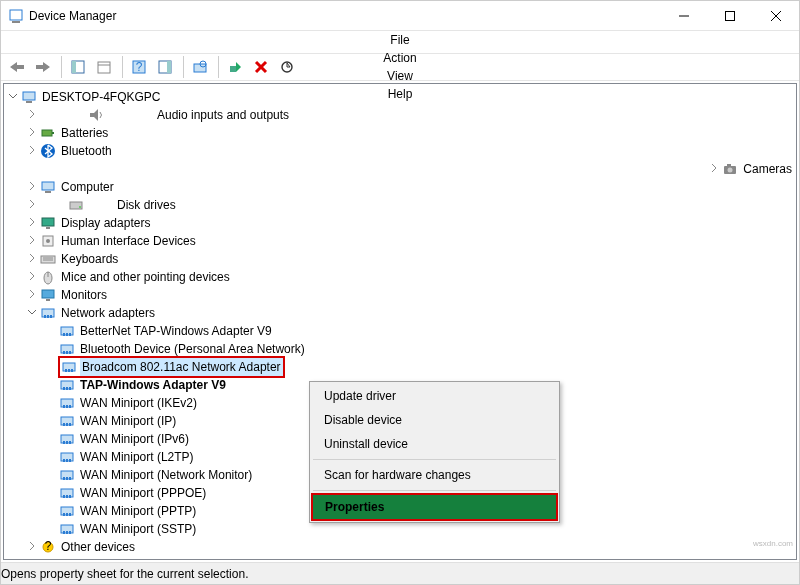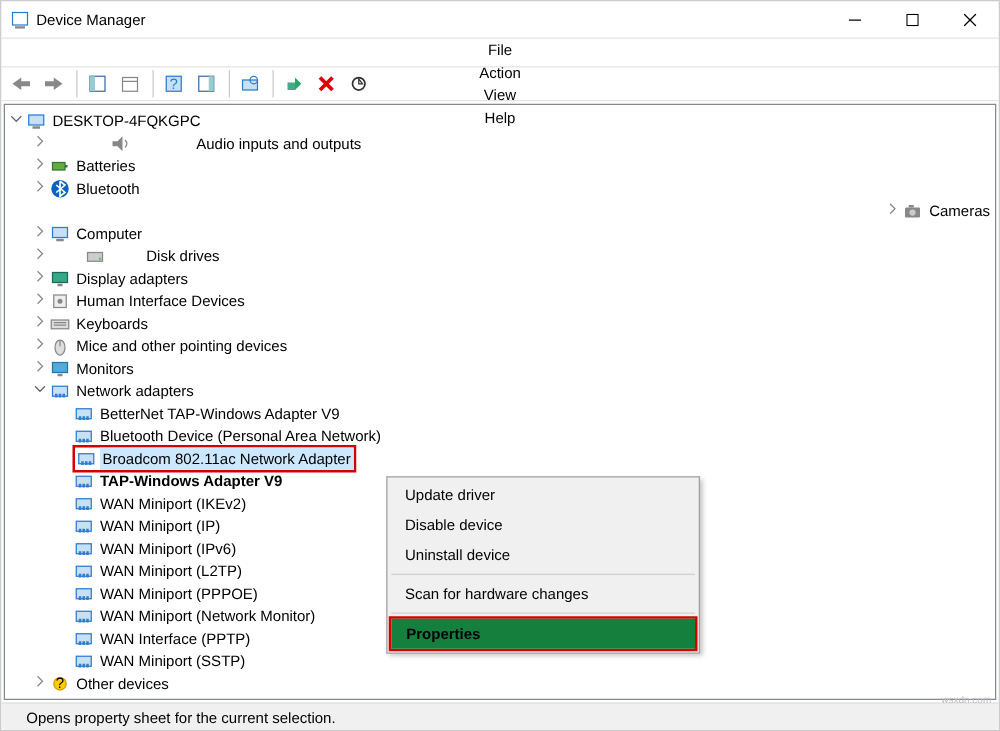--- a/index.html
+++ b/index.html
@@ -26,22 +26,22 @@
 .label { padding:0 2px; }
 .sel { background:#cce8ff; }
 .hl-red { border:2px solid #d40000; padding:0; }
 
 .ctxmenu { position:absolute; left:308px; top:380px; width:251px; background:#f0f0f0; border:1px solid #a0a0a0; box-shadow:2px 2px 4px rgba(0,0,0,0.25); padding:2px; z-index:10; }
 .ctxmenu .ci { padding:5px 12px; font-size:12px; }
 .ctxmenu .csep { height:1px; background:#d0d0d0; margin:3px 1px; }
 .ctxmenu .ci.sel { background:#15803d; font-weight:bold; }
 .ctxmenu .hl-red-m { border:2px solid #d40000; margin:-1px; }
 
-.status { position:absolute; left:0; right:0; bottom:0; height:22px; line-height:22px; padding:0 20px; background:#f0f0f0; font-size:12px; border-top:1px solid #e0e0e0; }
-.watermark { position:absolute; right:6px; bottom:20px; font-size:8px; color:#bbb; }
+.status { position:absolute; left:0; right:0; bottom:0; height:22px; line-height:22px; padding:0 0; background:#f0f0f0; font-size:12px; border-top:1px solid #e0e0e0; }
+.watermark { position:absolute; right:6px; bottom:36px; font-size:8px; color:#bbb; }
 
 ::-webkit-scrollbar { width:17px; }
 ::-webkit-scrollbar-track { background:#f0f0f0; }
 ::-webkit-scrollbar-thumb { background:#c0c0c0; }
 </style>
 </head>
 <body>
 
 <div class="titlebar">
   <span class="ti">
@@ -405,45 +405,45 @@
         <div class="node" style="padding-left: 38px;">
           <span class="tog"></span>
           <span class="icon">
             <svg width="16" height="16">
               <rect x="2" y="4" width="12" height="8" fill="#c7e0f4" stroke="#2b7cd3"></rect>
               <rect x="4" y="10" width="2" height="3" fill="#2b7cd3"></rect>
               <rect x="7" y="10" width="2" height="3" fill="#2b7cd3"></rect>
               <rect x="10" y="10" width="2" height="3" fill="#2b7cd3"></rect>
             </svg>
           </span>
+          <span class="label">WAN Miniport (Network Monitor)</span>
+        </div>
+        <div class="node" style="padding-left: 38px;">
+          <span class="tog"></span>
+          <span class="icon">
+            <svg width="16" height="16">
+              <rect x="2" y="4" width="12" height="8" fill="#c7e0f4" stroke="#2b7cd3"></rect>
+              <rect x="4" y="10" width="2" height="3" fill="#2b7cd3"></rect>
+              <rect x="7" y="10" width="2" height="3" fill="#2b7cd3"></rect>
+              <rect x="10" y="10" width="2" height="3" fill="#2b7cd3"></rect>
+            </svg>
+          </span>
           <span class="label">WAN Miniport (PPPOE)</span>
         </div>
         <div class="node" style="padding-left: 38px;">
           <span class="tog"></span>
           <span class="icon">
             <svg width="16" height="16">
               <rect x="2" y="4" width="12" height="8" fill="#c7e0f4" stroke="#2b7cd3"></rect>
               <rect x="4" y="10" width="2" height="3" fill="#2b7cd3"></rect>
               <rect x="7" y="10" width="2" height="3" fill="#2b7cd3"></rect>
               <rect x="10" y="10" width="2" height="3" fill="#2b7cd3"></rect>
             </svg>
           </span>
-          <span class="label">WAN Miniport (Network Monitor)</span>
-        </div>
-        <div class="node" style="padding-left: 38px;">
-          <span class="tog"></span>
-          <span class="icon">
-            <svg width="16" height="16">
-              <rect x="2" y="4" width="12" height="8" fill="#c7e0f4" stroke="#2b7cd3"></rect>
-              <rect x="4" y="10" width="2" height="3" fill="#2b7cd3"></rect>
-              <rect x="7" y="10" width="2" height="3" fill="#2b7cd3"></rect>
-              <rect x="10" y="10" width="2" height="3" fill="#2b7cd3"></rect>
-            </svg>
-          </span>
-          <span class="label">WAN Interface (PPTP)</span>
+          <span class="label">WAN Miniport (PPTP)</span>
         </div>
         <div class="node" style="padding-left: 38px;">
           <span class="tog"></span>
           <span class="icon">
             <svg width="16" height="16">
               <rect x="2" y="4" width="12" height="8" fill="#c7e0f4" stroke="#2b7cd3"></rect>
               <rect x="4" y="10" width="2" height="3" fill="#2b7cd3"></rect>
               <rect x="7" y="10" width="2" height="3" fill="#2b7cd3"></rect>
               <rect x="10" y="10" width="2" height="3" fill="#2b7cd3"></rect>
             </svg>

